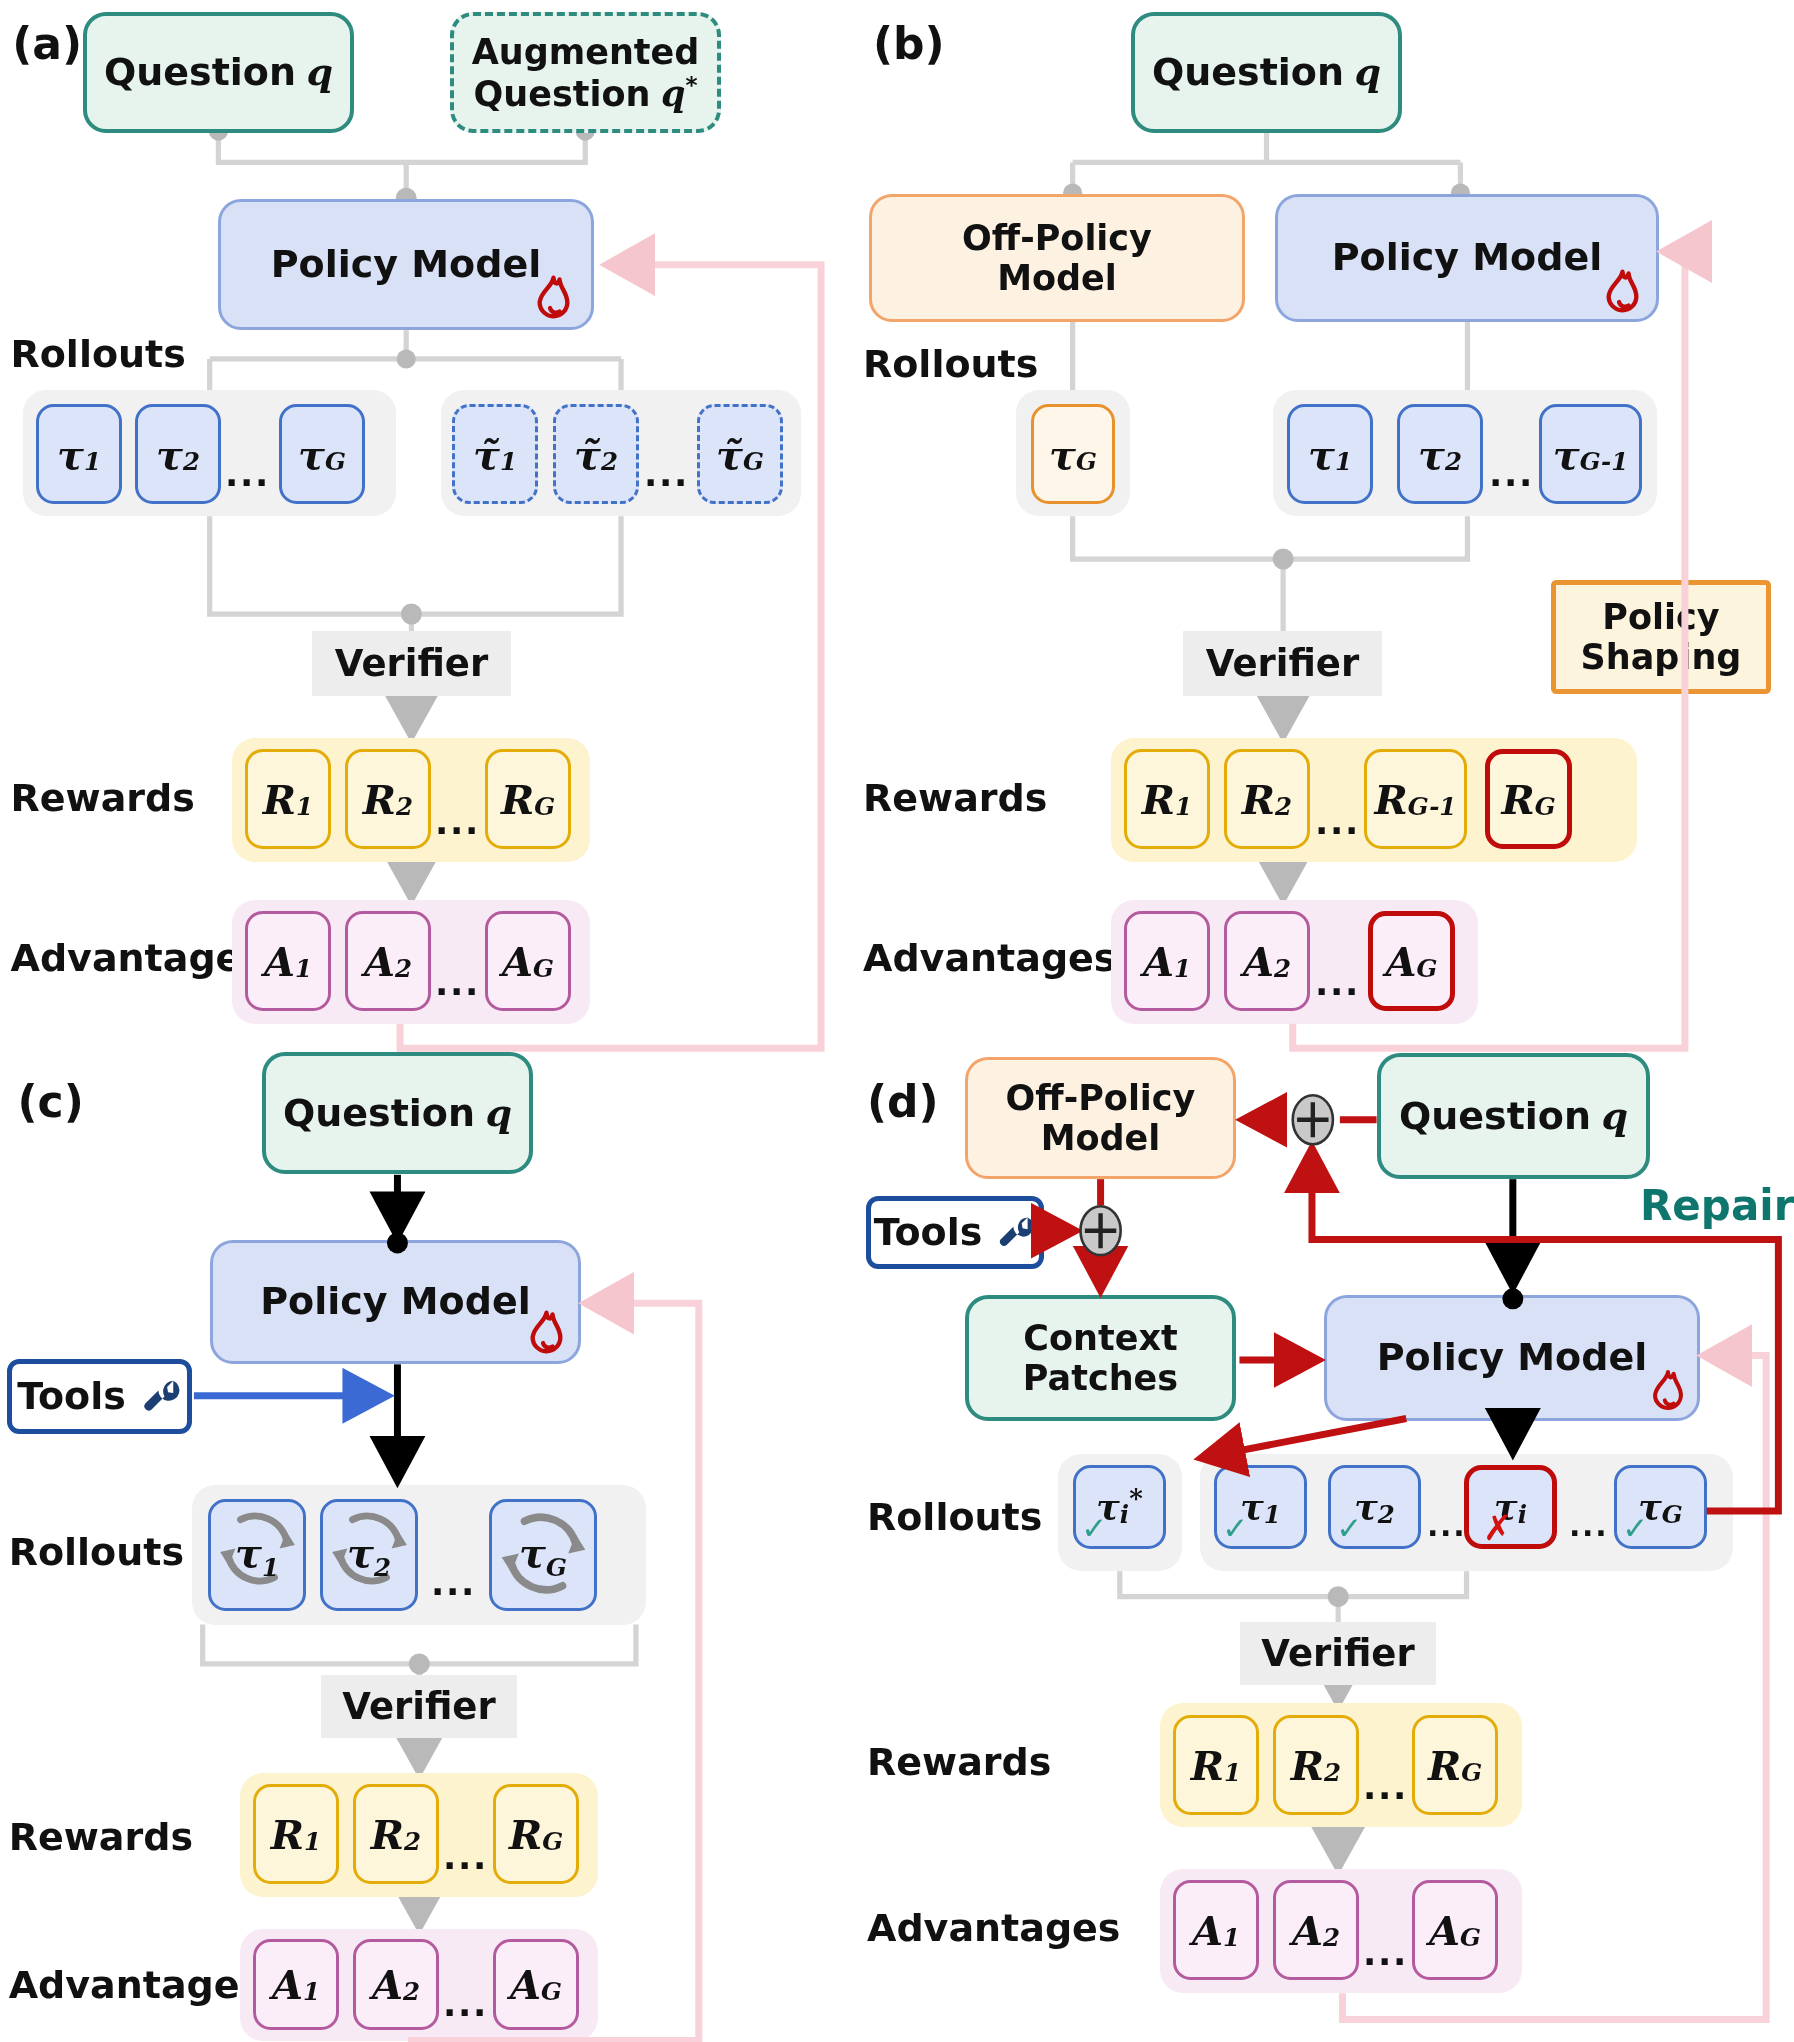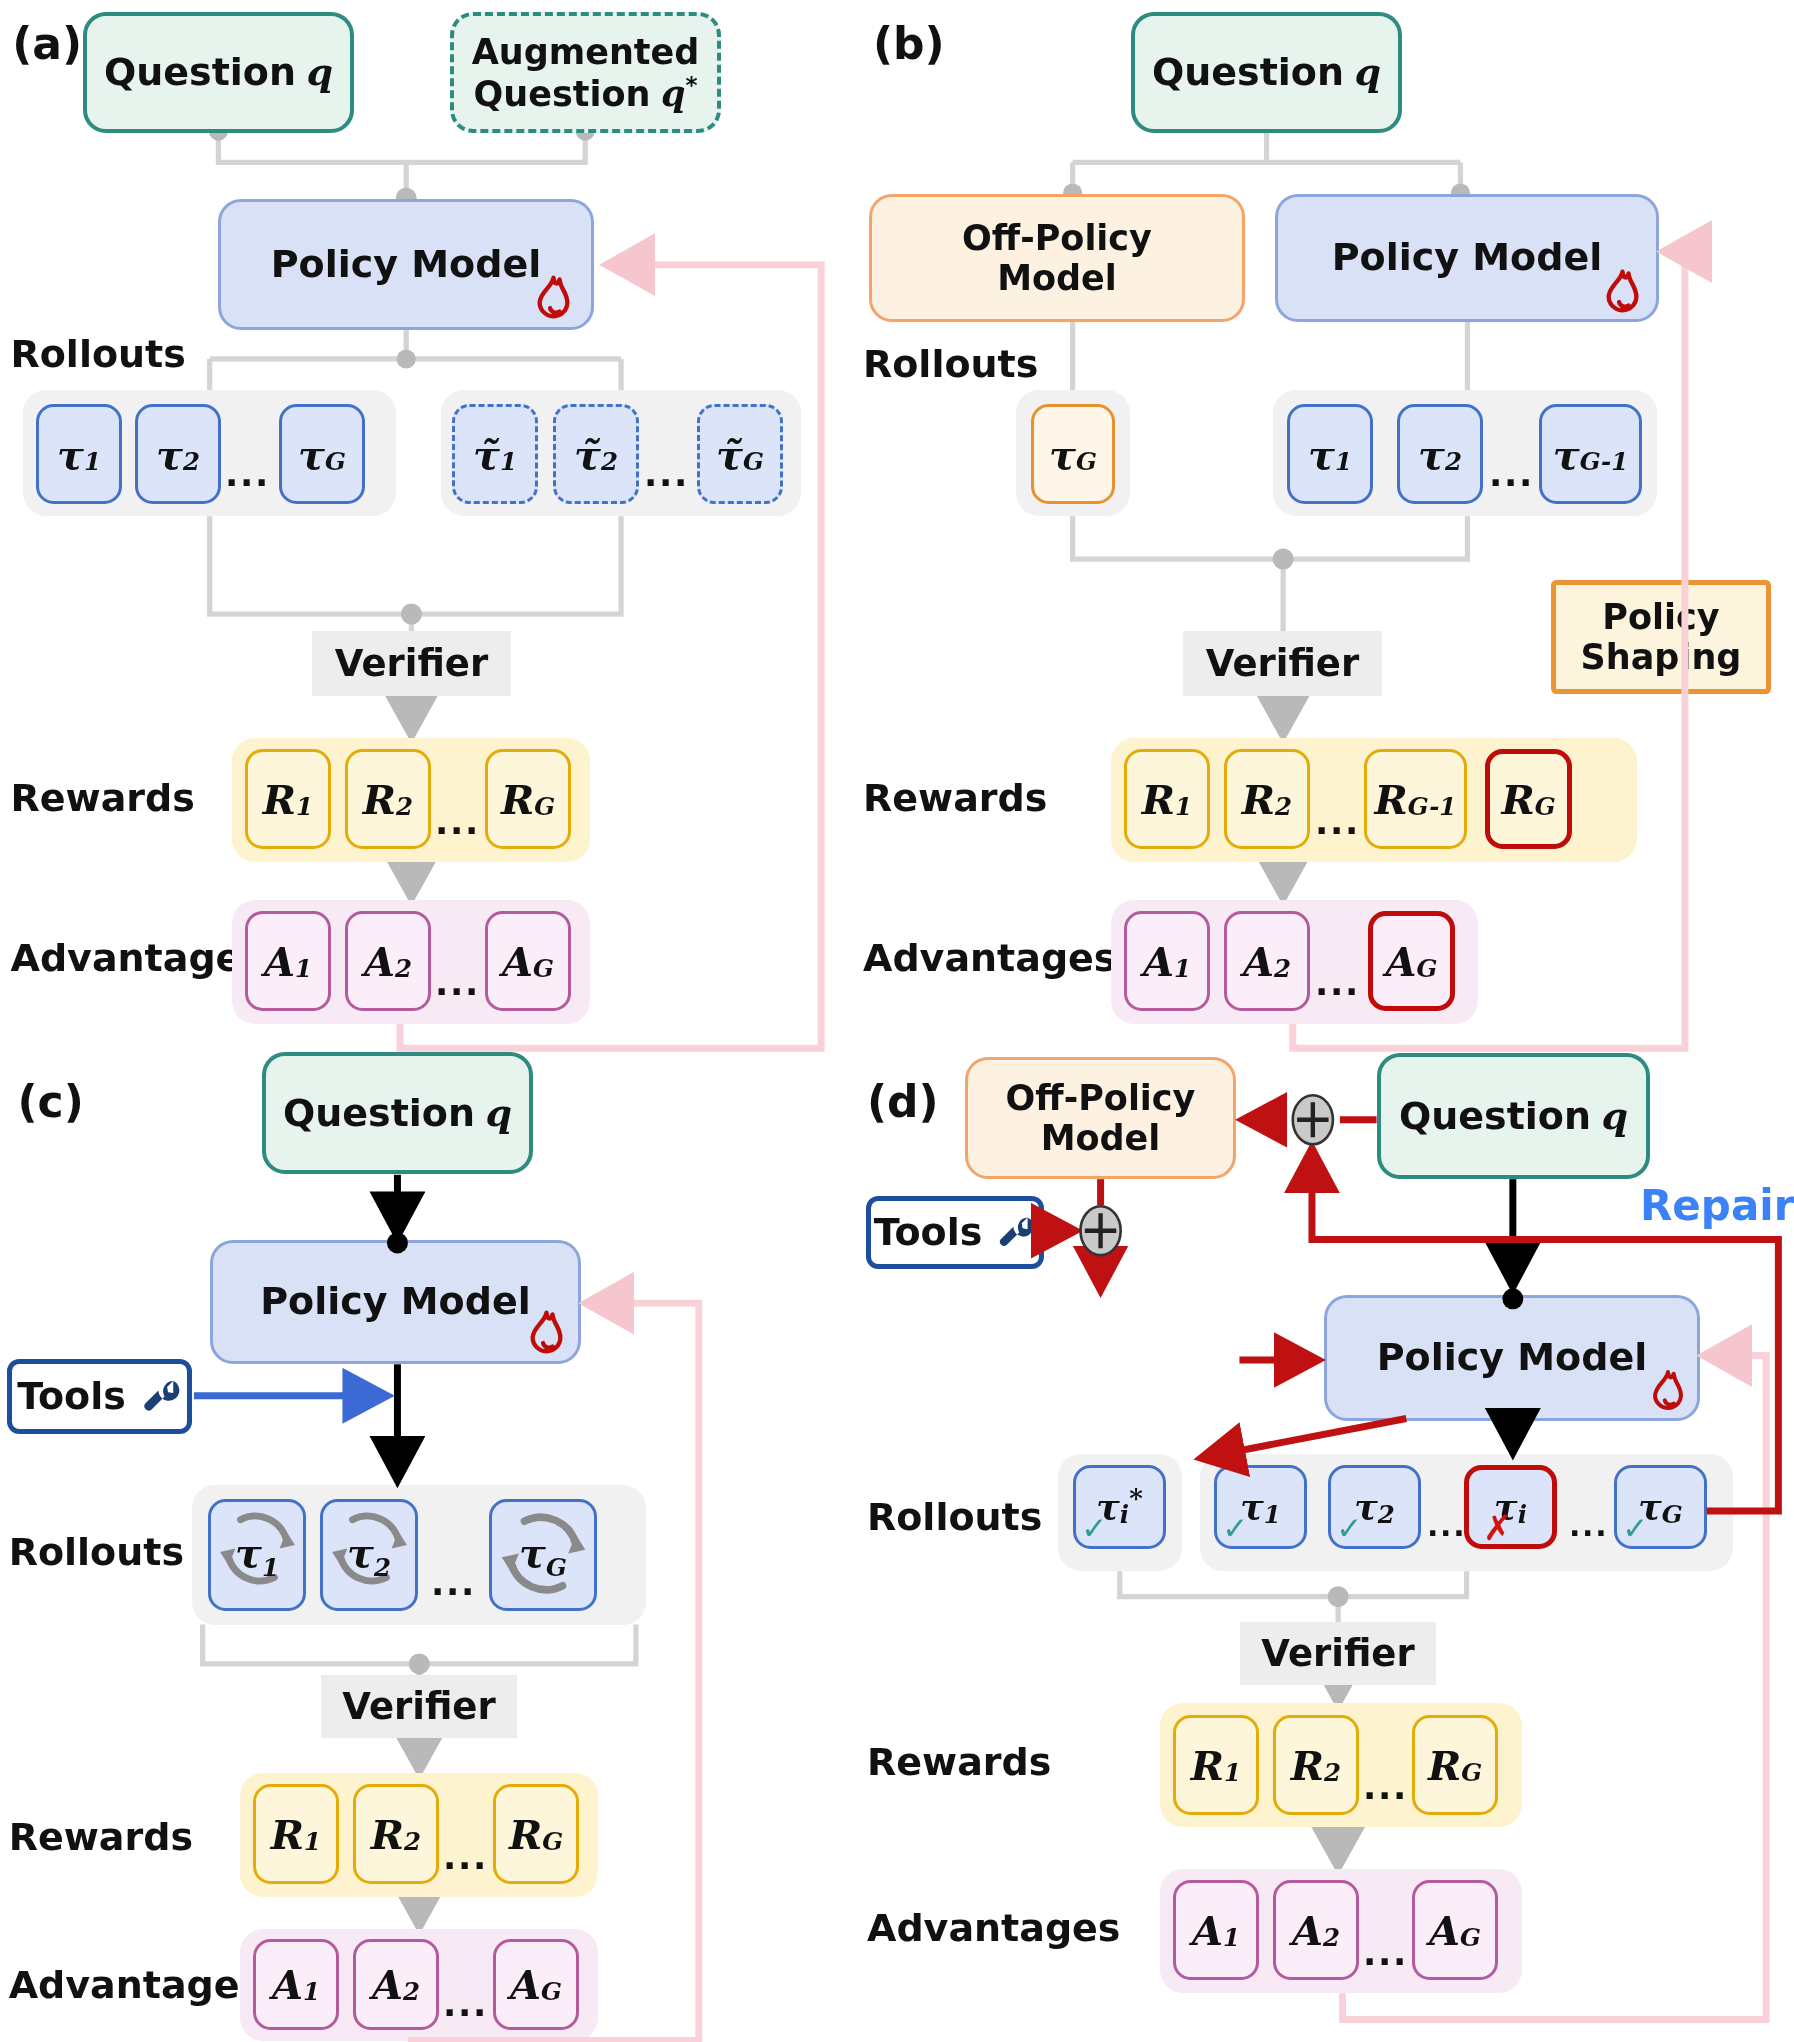--- a/index.html
+++ b/index.html
@@ -28,21 +28,21 @@
   .achip{background:#fbeef8;border-color:#b45a9f;}
   .ochip{background:#fdf6e9;border-color:#e8922d;}
   .hl{border-color:#c00b0b !important;border-width:5.2px !important;}
   .verifier{position:absolute;background:#ededee;display:flex;align-items:center;justify-content:center;
             font-size:37px;font-weight:bold;}
   .dots{position:absolute;font-size:35px;font-weight:bold;letter-spacing:1.7px;font-style:normal;}
   .mark{position:absolute;left:5.2px;bottom:0px;font-size:31px;font-style:normal;font-weight:bold;
         font-family:"DejaVu Sans","Liberation Sans",sans-serif;color:#2f9e8f;}
   .mark.bad{color:#d41111;font-size:35px;left:14px;bottom:-3.5px;}
   .math{font-family:"DejaVu Serif","Liberation Serif",serif;font-style:italic;margin-left:10.5px;}
-  .repair{position:absolute;font-size:42px;font-weight:bold;color:#3b82f6;}
+  .repair{position:absolute;font-size:42px;font-weight:bold;color:#0f766e;}
   .firewrap{position:absolute;}
   .cycle{position:absolute;inset:3.5px;}
   .cyclbl{position:relative;z-index:1;}
 </style>
 </head>
 <body>
 
 <div class="canvas">
 
 <svg class="wires" width="1795" height="2043" style="z-index:0" viewBox="0 0 2055 2339">
@@ -366,20 +366,24 @@
   <div><span>Question</span><span class="math">q</span></div>
 </div>
 <div class="box tools fs44" style="left:866px;top:1196px;width:178px;height:73px">
   <span>Tools</span>
   <svg width="47" height="47" viewBox="0 0 56 56">
     <path d="M46,10 a12,12 0 1 1 -17,11 l-15,15 a5,5 0 0 0 7,7 l15,-15 a12,12 0 0 1 10,-18 l-7,7 1,6 6,1 z" fill="#1c3f73"></path>
   </svg>
 </div>
 <div class="repair" style="left:1640px;top:1181px">Repair</div>
 
+<div class="box teal fs40" style="left:965px;top:1295px;width:271px;height:126px">
+  <div>Context</div>
+      <div>Patches</div>
+</div>
 <div class="box bluebox fs44" style="left:1324px;top:1295px;width:376px;height:126px">
   <span>Policy Model</span>
 </div>
 <svg class="firewrap" style="left:1647px;top:1368px" width="42" height="47" viewBox="0 0 52 58">
   <path d="M26,5 C24,16 12,20 10,33 a16,16 0 0 0 32,1 C42,22 34,18 33,7 C31,13 27,14 26,5 Z M22,40 a7,7 0 0 0 11,4" fill="none" stroke="#c00b0b" stroke-width="5" stroke-linejoin="round" stroke-linecap="round"></path>
 </svg>
 
 <div class="lbl" style="left:867px;top:1495px">Rollouts</div>
 <div class="tray" style="left:1058px;top:1454px;width:124px;height:117px"></div>
 <div class="chip" style="left:1073px;top:1465px;width:93px;height:84px;font-size:35px">

